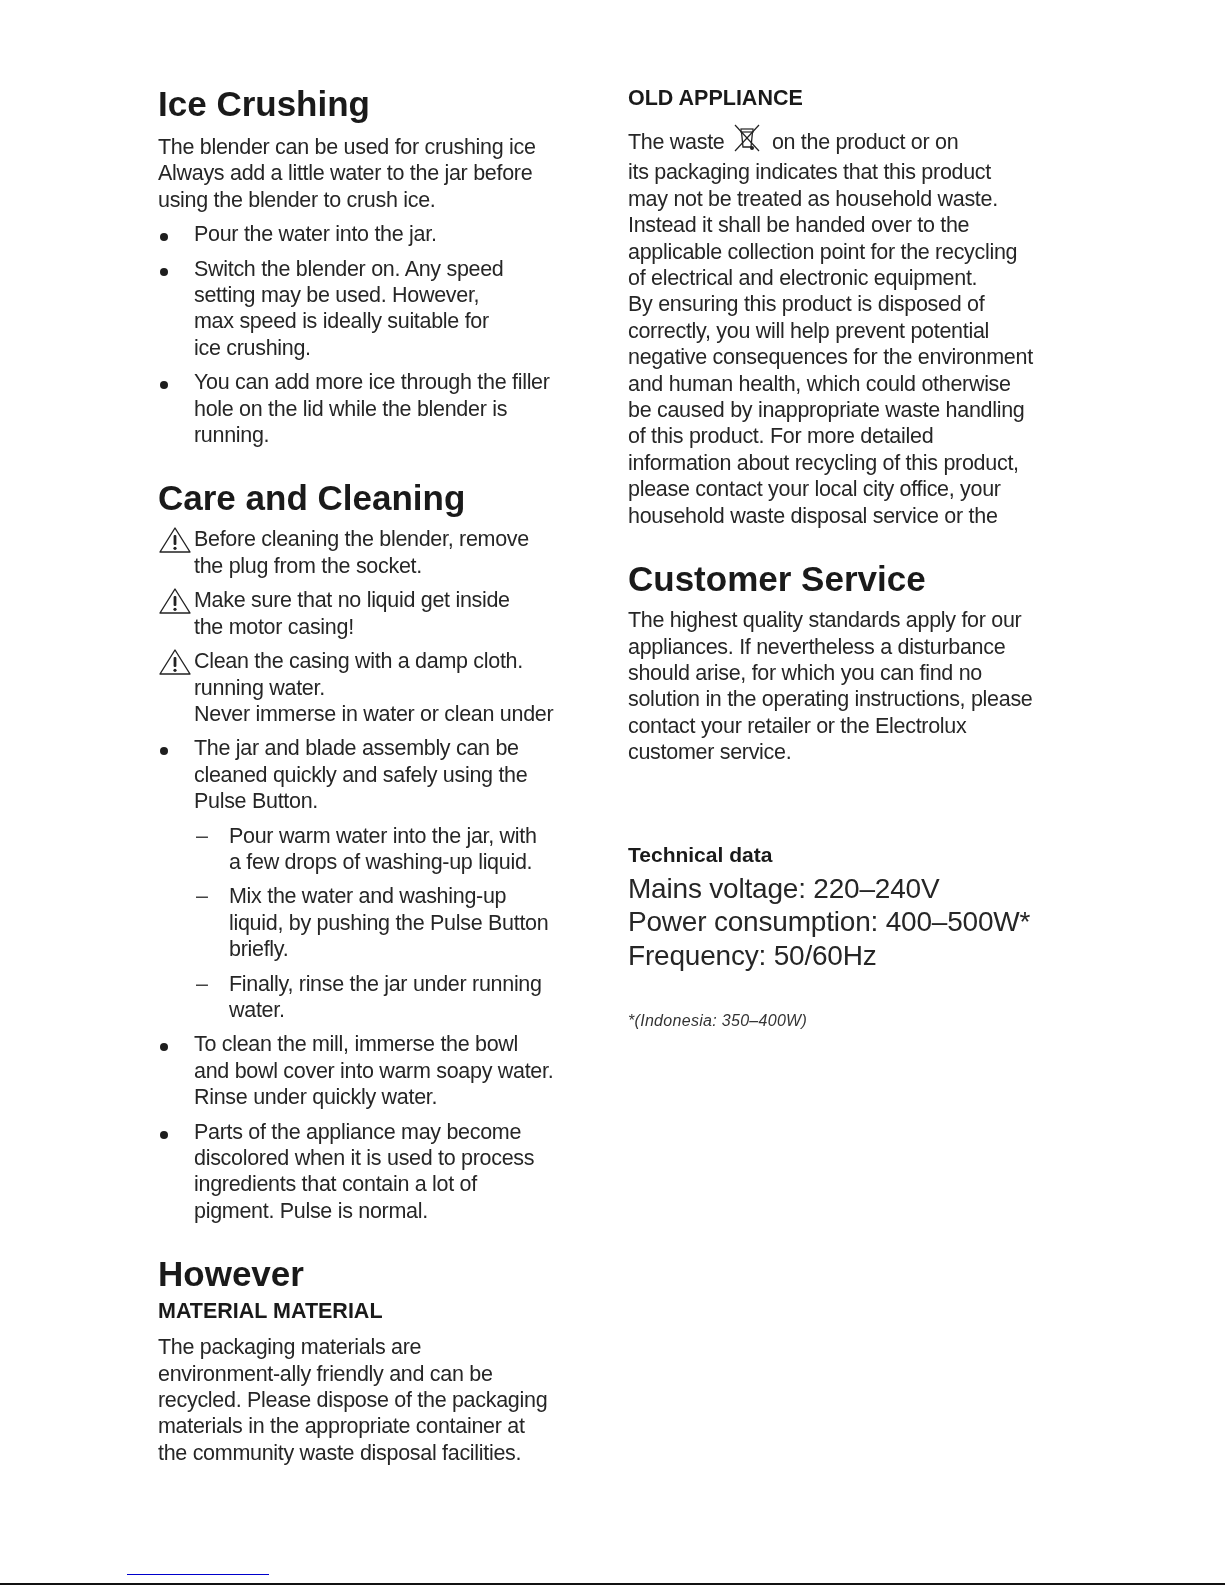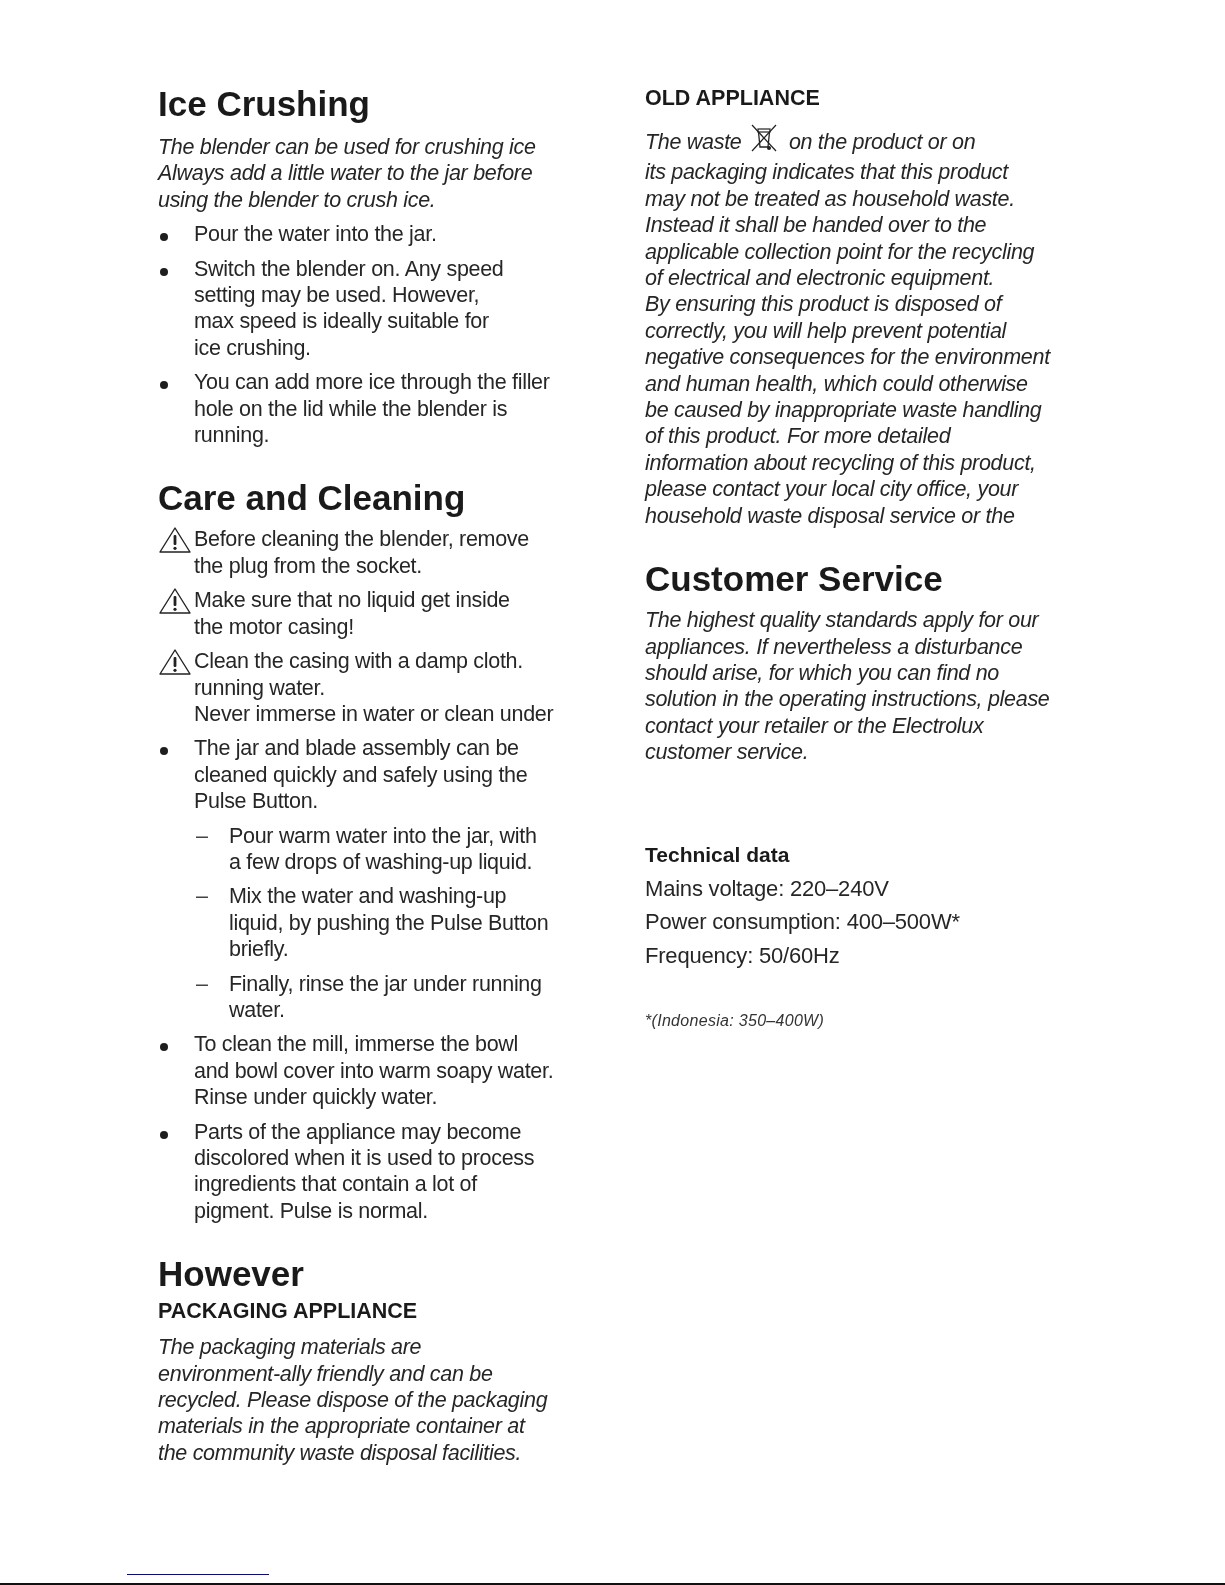--- a/index.html
+++ b/index.html
@@ -2,35 +2,34 @@
 <html><head>
 <meta charset="utf-8">
 <style>
   html, body { margin: 0; padding: 0; background: #ffffff; }
   body {
     width: 1225px; height: 1585px; position: relative; overflow: hidden;
     font-family: "Liberation Sans", sans-serif; color: #1e1e1e;
   }
   .col { position: absolute; top: 80px; }
   .col-left { left: 158px; width: 420px; }
-  .col-right { left: 645px; width: 425px; }
+  .col-right { left: 628px; width: 425px; }
 
   h1 {
     font-family: "Liberation Sans", sans-serif;
     font-weight: bold; font-size: 35px; line-height: 40px;
     margin: 0; color: #1a1a1a; letter-spacing: 0px;
   }
   h2 {
     font-weight: bold; font-size: 21.5px; line-height: 26px;
     margin: 0; color: #1a1a1a;
   }
   .para {
     font-size: 21.5px; line-height: 26.4px; margin: 0; color: #262626;
     letter-spacing: -0.3px;
-    font-style: italic;
   }
   .item {
     position: relative; padding-left: 36px;
     font-size: 21.5px; line-height: 26.4px; color: #262626; letter-spacing: -0.3px;
   }
   .item .marker {
     position: absolute; left: 0; top: 0; width: 36px;
   }
   .bullet-dot {
     display: inline-block; width: 8px; height: 8px; border-radius: 50%;
@@ -53,21 +52,21 @@
   #disposal-title { margin-top: 30px; }
   #packaging-sub { margin-top: 4px; }
   #packaging-text { margin-top: 10px; }
 
   
   #old-sub { margin-top: 5px; }
   #old-text { margin-top: 12px; }
   #cs-title { margin-top: 30px; }
   #cs-text { margin-top: 8px; }
   #tech-title { margin-top: 76px; font-size: 21px; }
-  .tech-line { font-size: 22px; line-height: 33.5px; color: #262626; letter-spacing: -0.2px; }
+  .tech-line { font-size: 28px; line-height: 33.5px; color: #262626; letter-spacing: -0.2px; }
   #tech-lines { margin-top: 4px; }
   #footnote {
     margin-top: 40px; font-size: 16px; font-style: italic; color: #333;
     letter-spacing: 0.3px;
   }
 
   .weee-icon { display: inline-block; vertical-align: -4px; margin: 0 4px 0 2px; }
 
   .blue-link-line {
     position: absolute; left: 127px; top: 1574px; width: 142px; height: 1px;
@@ -185,21 +184,21 @@
   <div class="sp-m"></div>
   <div class="item">
     <span class="marker"><span class="bullet-dot"></span></span>
     <div>Parts of the appliance may become</div>
     <div>discolored when it is used to process</div>
     <div>ingredients that contain a lot of</div>
     <div>pigment. Pulse is normal.</div>
   </div>
 
   <h1 id="disposal-title">However</h1>
-  <h2 id="packaging-sub">PACKAGING APPLIANCE</h2>
+  <h2 id="packaging-sub">MATERIAL MATERIAL</h2>
   <div id="packaging-text">
     <div class="para">The packaging materials are</div>
     <div class="para">environment-ally friendly and can be</div>
     <div class="para">recycled. Please dispose of the packaging</div>
     <div class="para">materials in the appropriate container at</div>
     <div class="para">the community waste disposal facilities.</div>
   </div>
 </div>
 
 <div class="col col-right">

